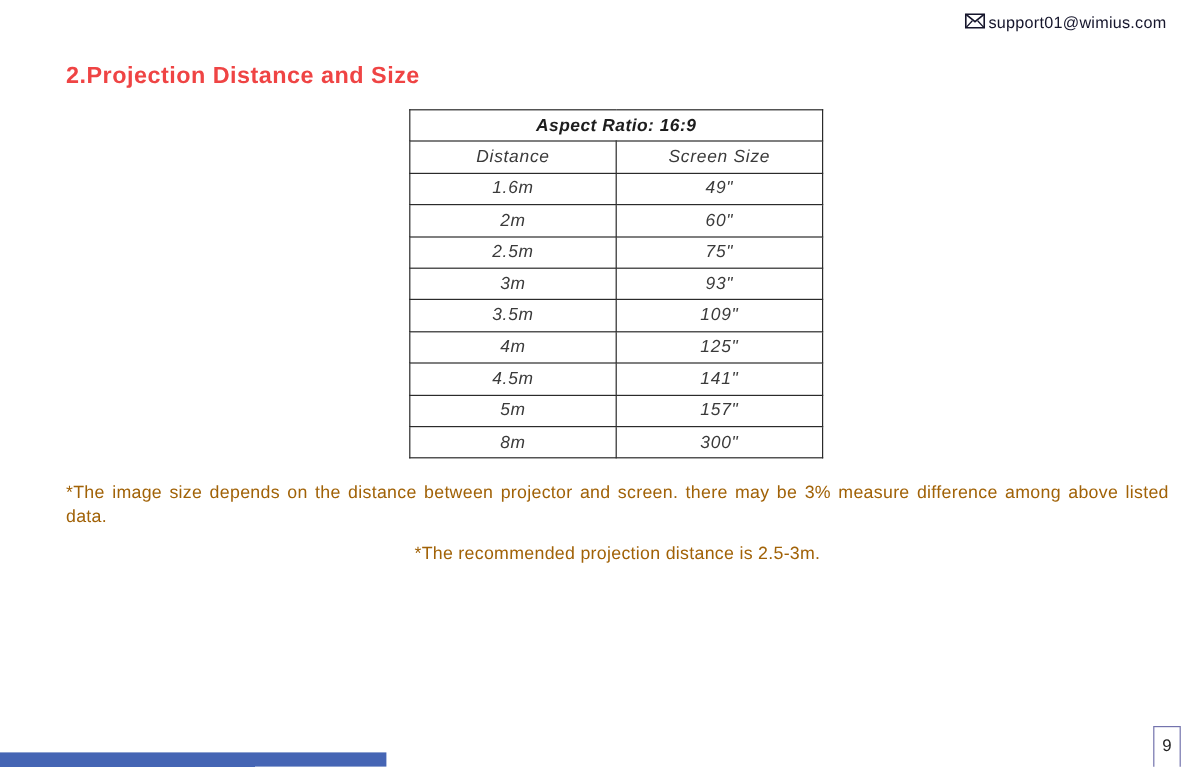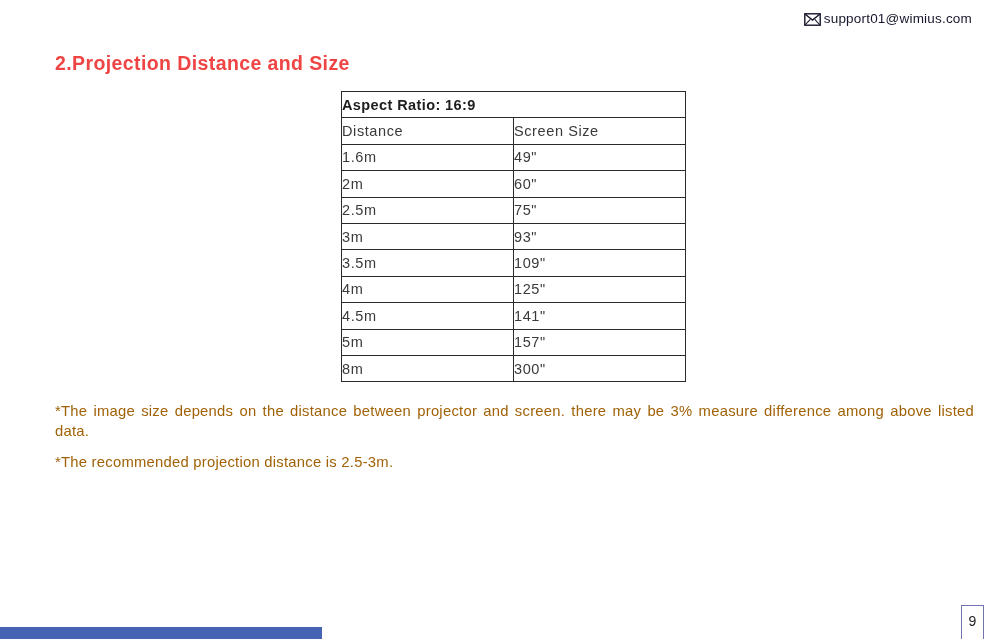--- a/index.html
+++ b/index.html
@@ -5,47 +5,47 @@
   html,body{margin:0;padding:0;}
   body{
     width:986px;height:639px;position:relative;overflow:hidden;
     background:#ffffff;
     font-family:"Liberation Sans","DejaVu Sans",sans-serif;
     color:#3d3d3d;
   }
   
   .email-wrap{
     position:absolute;top:11px;right:14px;
-    display:flex;align-items:flex-end;gap:3px;
+    display:flex;align-items:flex-start;gap:3px;
     font-size:13.5px;color:#16162c;letter-spacing:0.2px;
   }
   .email-wrap svg{display:block;}
   
   .page-title{
     position:absolute;left:55px;top:52px;margin:0;
     font-size:19.5px;font-weight:bold;color:#ef4444;letter-spacing:0.4px;
   }
   
   .dist-table-wrap{position:absolute;left:341px;top:91px;}
   table.dist-table{
     border-collapse:collapse;table-layout:fixed;width:345px;
     font-size:14.5px;color:#3a3a3a;letter-spacing:0.6px;
   }
   table.dist-table th, table.dist-table td{
-    border:1.6px solid #2b2b2b;text-align:left;height:25.4px;
-    padding:0;font-weight:normal;
+    border:1.6px solid #2b2b2b;text-align:center;height:25.4px;
+    padding:0;font-weight:normal;font-style:italic;
   }
   table.dist-table th.aspect{
     font-weight:bold;color:#1d1d1d;font-size:14.5px;letter-spacing:0.4px;
   }
   table.dist-table col{width:172px;}
   
   .notes{position:absolute;left:55px;top:402px;width:919px;
     font-size:14.8px;line-height:19.5px;letter-spacing:0.25px;color:#a16207;}
-  .note{margin:0 0 12px 0;}
+  .note{margin:0 0 12px 0;text-align:center;}
   .note.justified{text-align:justify;text-align-last:left;word-spacing:1.5px;}
   
   .accent-bar{position:absolute;left:0;bottom:0;width:322px;height:12px;}
   
   .page-num-box{
     position:absolute;right:2px;top:605px;width:23px;height:40px;
     border:1.2px solid #7373ad;background:#ffffff;
     font-size:14px;color:#222222;text-align:center;line-height:30px;
     box-sizing:border-box;
   }

